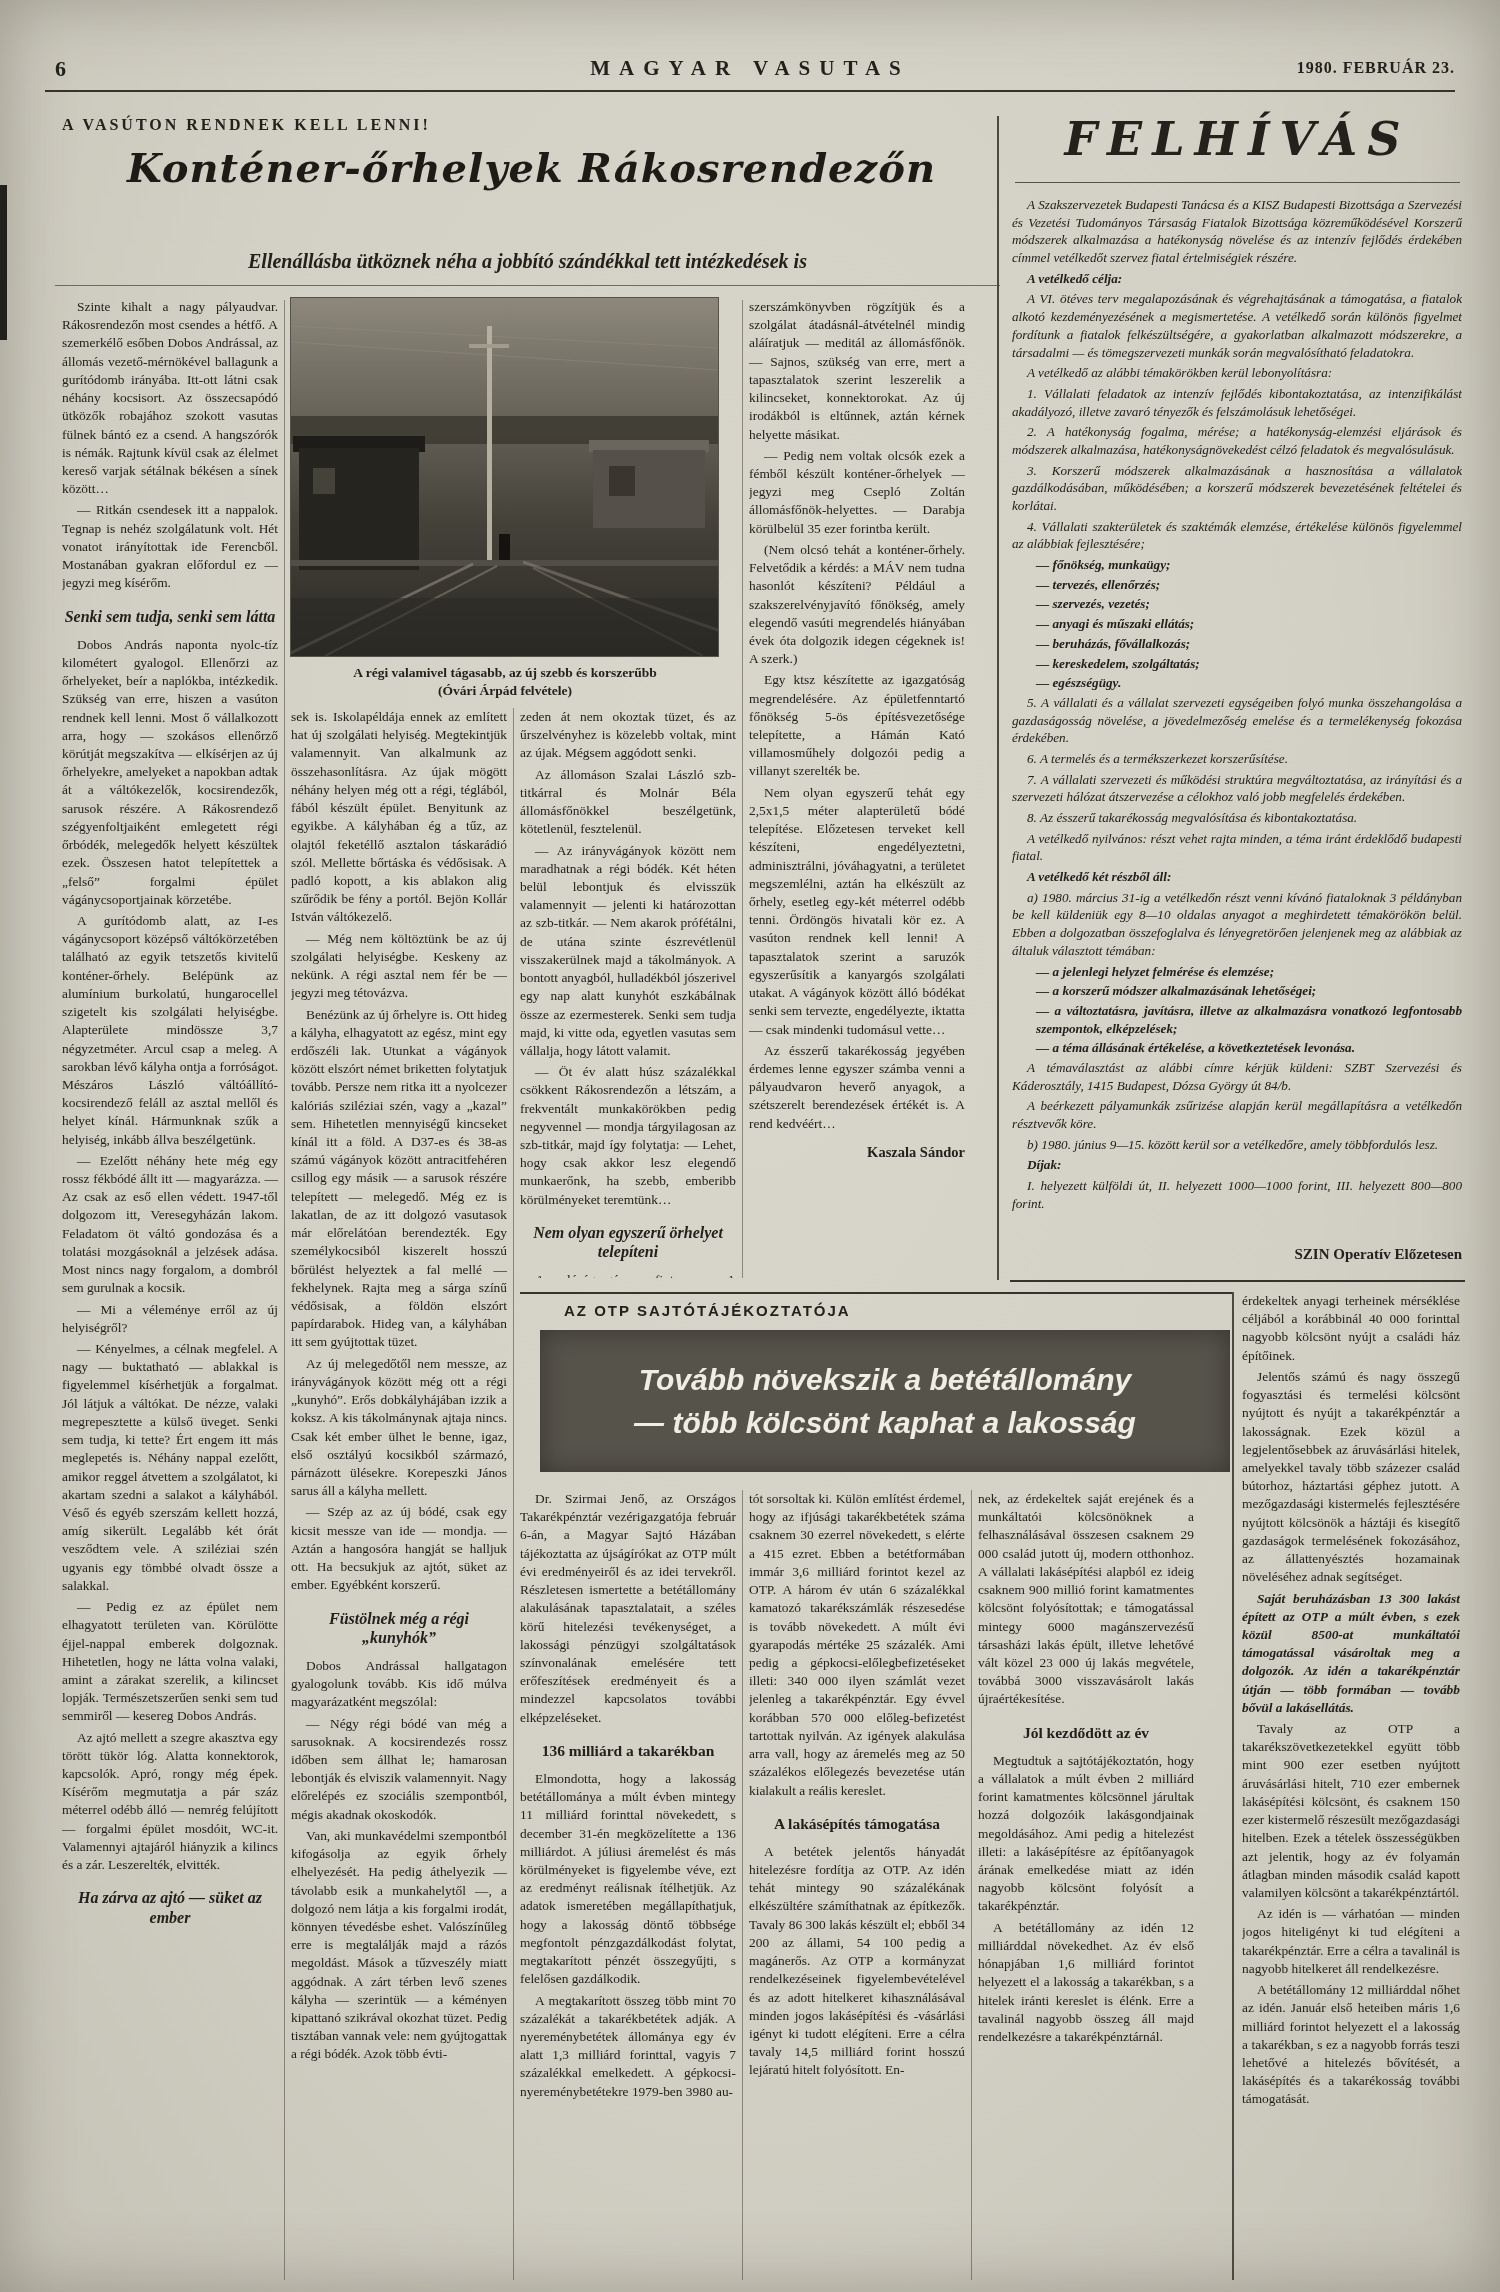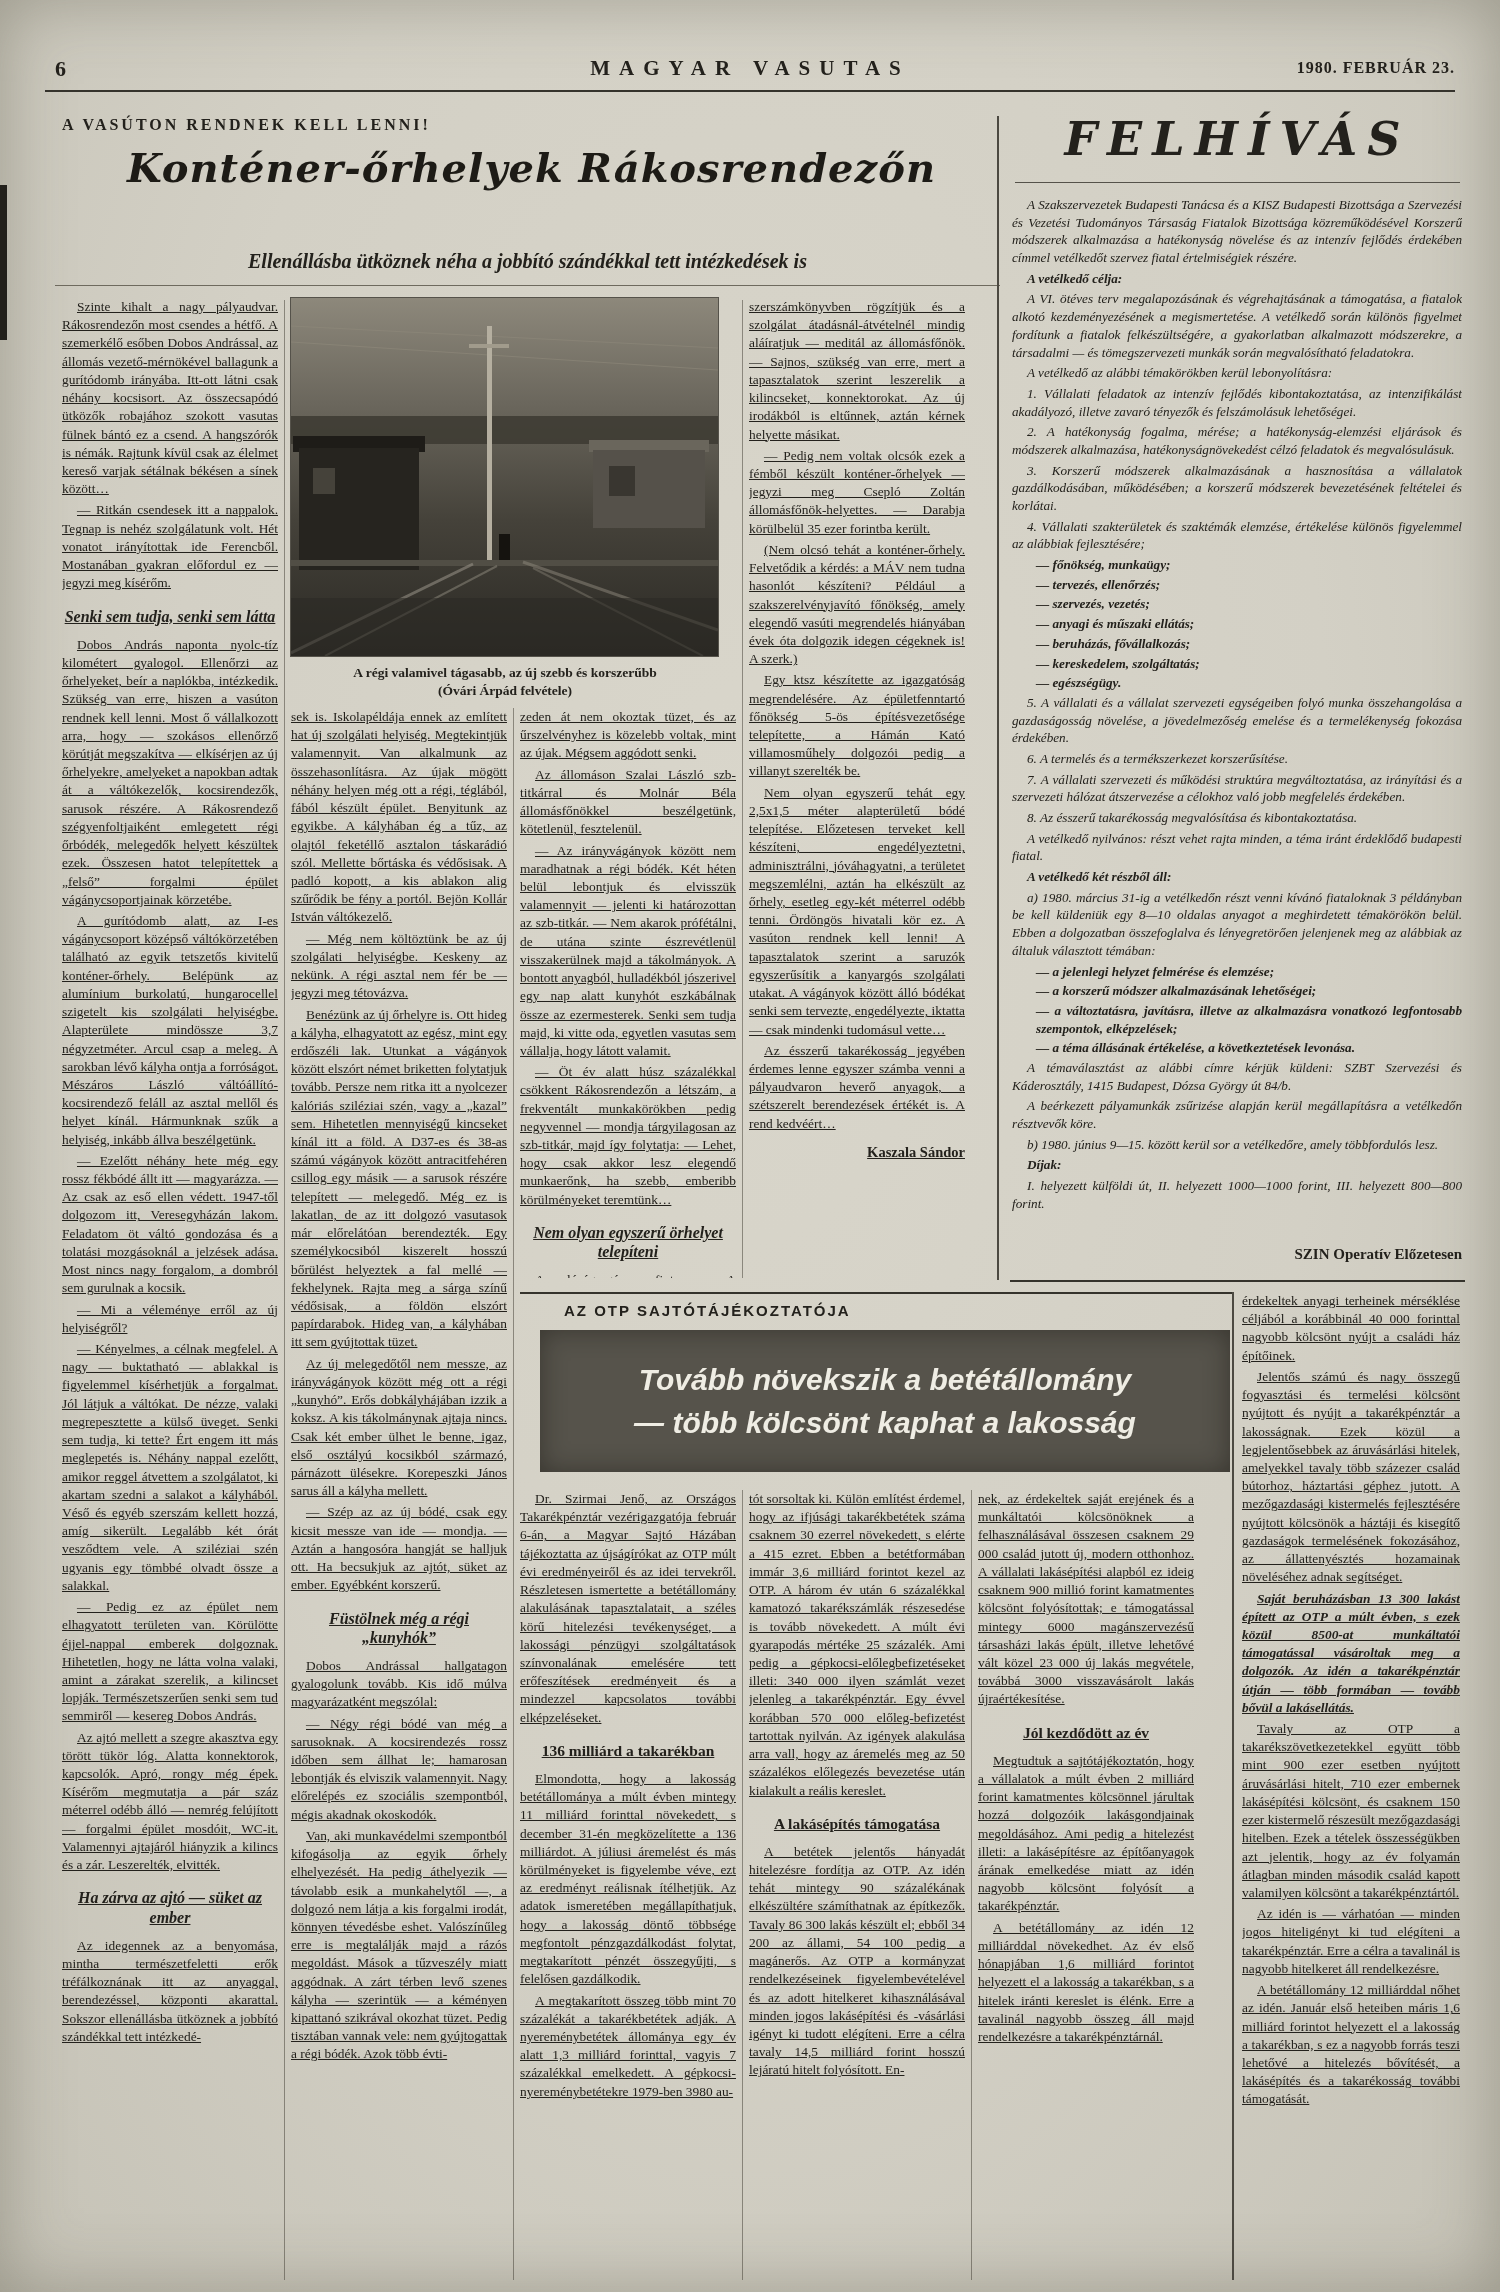--- a/index.html
+++ b/index.html
@@ -20,21 +20,21 @@
   
   .kicker{position:absolute;left:62px;top:116px;font-size:16px;font-weight:bold;letter-spacing:3px;}
   .headline{position:absolute;left:55px;top:140px;width:945px;margin:4px;text-align:center;
             font-family:"DejaVu Serif", serif;font-style:italic;font-weight:bold;font-size:40px;
             letter-spacing:1px;color:#1d1b16;}
   .deck{position:absolute;left:55px;top:250px;width:945px;text-align:center;font-weight:bold;
         font-size:20px;font-style:italic;}
   #rule-deck{left:55px;top:285px;width:945px;height:1px;background:#6e6a5e;}
 
   
-  .col,.ocol{position:absolute;overflow:hidden;font-size:13.4px;line-height:1.36;text-align:justify;text-decoration:underline;}
+  .col,.ocol{position:absolute;overflow:hidden;font-size:13.4px;line-height:1.36;text-align:justify;}
   .col p,.ocol p,.appeal-body p{margin:0 0 3px;text-indent:15px;}
   p.cont{text-indent:0;}
   p.sub{font-weight:bold;font-style:italic;text-align:center;text-indent:0;font-size:16px;
         margin:14px 0 10px;line-height:1.2;}
   p.osub{font-weight:bold;text-align:center;text-indent:0;font-size:15.5px;margin:13px 0 9px;}
   p.sig{text-align:right;font-weight:bold;text-indent:0;font-size:14.5px;margin-top:10px;}
   p.itb{font-weight:bold;font-style:italic;}
   p.lead{font-weight:bold;}
   p.dash{text-indent:0;padding-left:24px;font-weight:bold;margin:2px 0;}
 
@@ -109,21 +109,20 @@
         <p data-name="body-paragraph">— Ritkán csendesek itt a nappalok. Tegnap is nehéz szolgálatunk volt. Hét vonatot irányítottak ide Ferencből. Mostanában gyakran előfordul ez — jegyzi meg kísérőm.</p>
         <p class="sub" data-name="section-subhead">Senki sem tudja, senki sem látta</p>
         <p data-name="body-paragraph">Dobos András naponta nyolc-tíz kilométert gyalogol. Ellenőrzi az őrhelyeket, beír a naplókba, intézkedik. Szükség van erre, hiszen a vasúton rendnek kell lenni. Most ő vállalkozott arra, hogy — szokásos ellenőrző körútját megszakítva — elkísérjen az új őrhelyekre, amelyeket a napokban adtak át a váltókezelők, kocsirendezők, sarusok részére. A Rákosrendező szégyenfoltjaiként emlegetett régi őrbódék, melegedők helyett készültek ezek. Összesen hatot telepítettek a „felső” forgalmi épület vágánycsoportjainak körzetébe.</p>
         <p data-name="body-paragraph">A gurítódomb alatt, az I-es vágánycsoport középső váltókörzetében található az egyik tetszetős kivitelű konténer-őrhely. Belépünk az alumínium burkolatú, hungarocellel szigetelt kis szolgálati helyiségbe. Alapterülete mindössze 3,7 négyzetméter. Arcul csap a meleg. A sarokban lévő kályha ontja a forróságot. Mészáros László váltóállító-kocsirendező feláll az asztal mellől és helyet kínál. Hármunknak szűk a helyiség, inkább állva beszélgetünk.</p>
         <p data-name="body-paragraph">— Ezelőtt néhány hete még egy rossz fékbódé állt itt — magyarázza. — Az csak az eső ellen védett. 1947-től dolgozom itt, Veresegyházán lakom. Feladatom öt váltó gondozása és a tolatási mozgásoknál a jelzések adása. Most nincs nagy forgalom, a dombról sem gurulnak a kocsik.</p>
         <p data-name="body-paragraph">— Mi a véleménye erről az új helyiségről?</p>
         <p data-name="body-paragraph">— Kényelmes, a célnak megfelel. A nagy — buktatható — ablakkal is figyelemmel kísérhetjük a forgalmat. Jól látjuk a váltókat. De nézze, valaki megrepesztette a külső üveget. Senki sem tudja, ki tette? Ért engem itt más meglepetés is. Néhány nappal ezelőtt, amikor reggel átvettem a szolgálatot, ki akartam szedni a salakot a kályhából. Véső és egyéb szerszám kellett hozzá, amíg sikerült. Legalább két órát vesződtem vele. A sziléziai szén ugyanis egy tömbbé olvadt össze a salakkal.</p>
         <p data-name="body-paragraph">— Pedig ez az épület nem elhagyatott területen van. Körülötte éjjel-nappal emberek dolgoznak. Hihetetlen, hogy ne látta volna valaki, amint a zárakat szerelik, a kilincset lopják. Természetszerűen senki sem tud semmiről — kesereg Dobos András.</p>
         <p data-name="body-paragraph">Az ajtó mellett a szegre akasztva egy törött tükör lóg. Alatta konnektorok, kapcsolók. Apró, rongy még épek. Kísérőm megmutatja a pár száz méterrel odébb álló — nemrég felújított — forgalmi épület mosdóit, WC-it. Valamennyi ajtajáról hiányzik a kilincs és a zár. Leszerelték, elvitték.</p>
         <p class="sub" data-name="section-subhead">Ha zárva az ajtó — süket az ember</p>
-        <p data-name="body-paragraph">Az idegennek az a benyomása, mintha természetfeletti erők tréfálkoznának itt az anyaggal, berendezéssel, központi akarattal. Sokszor ellenállásba ütköznek a jobbító szándékkal tett intézkedé-</p>
       </div>
 
     <figure class="photo" data-name="railway-yard-photo">
       <svg viewBox="0 0 427 358" preserveAspectRatio="none" data-name="railway-yard-photo-graphic">
         <defs>
           <linearGradient id="pg1" x1="0" y1="0" x2="0" y2="1">
             <stop offset="0" stop-color="#8d887b"></stop>
             <stop offset="0.3" stop-color="#6a665c"></stop>
             <stop offset="0.62" stop-color="#45423a"></stop>
             <stop offset="1" stop-color="#2b2924"></stop>

